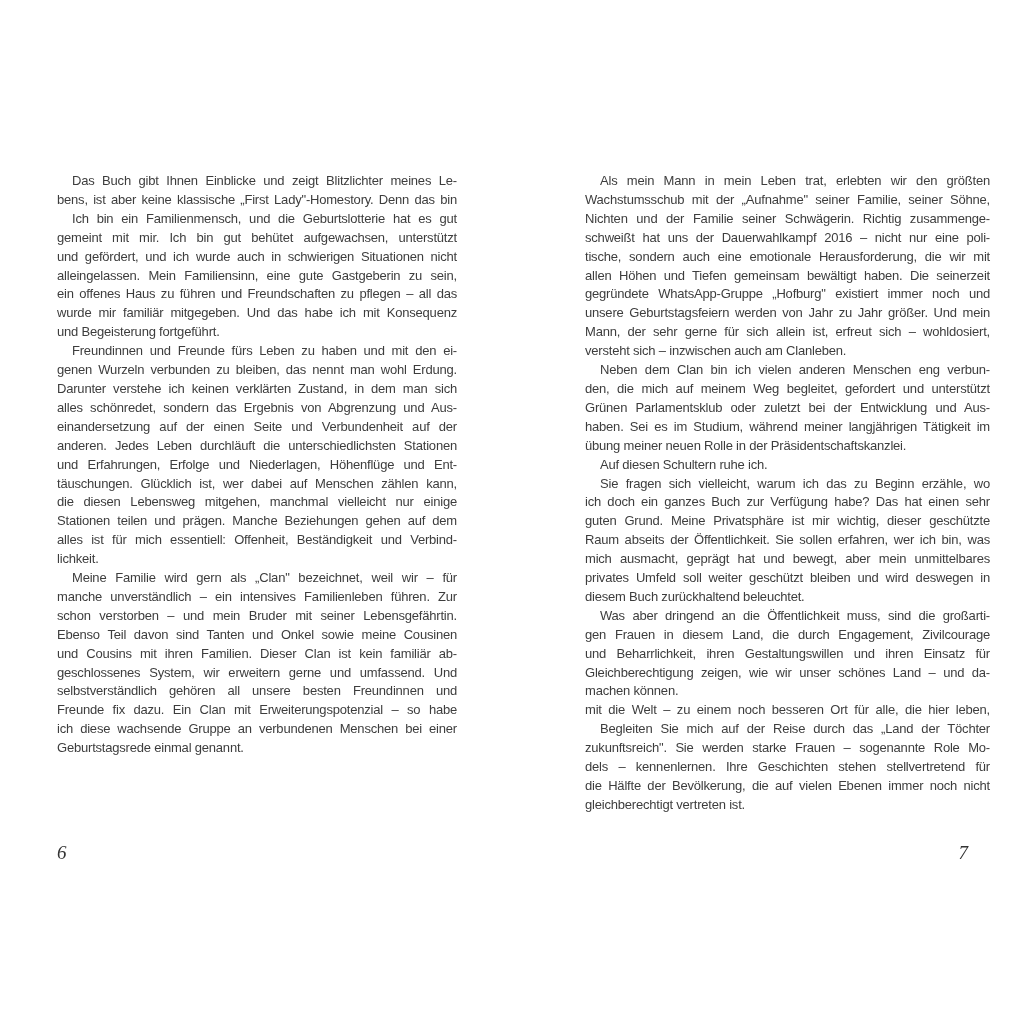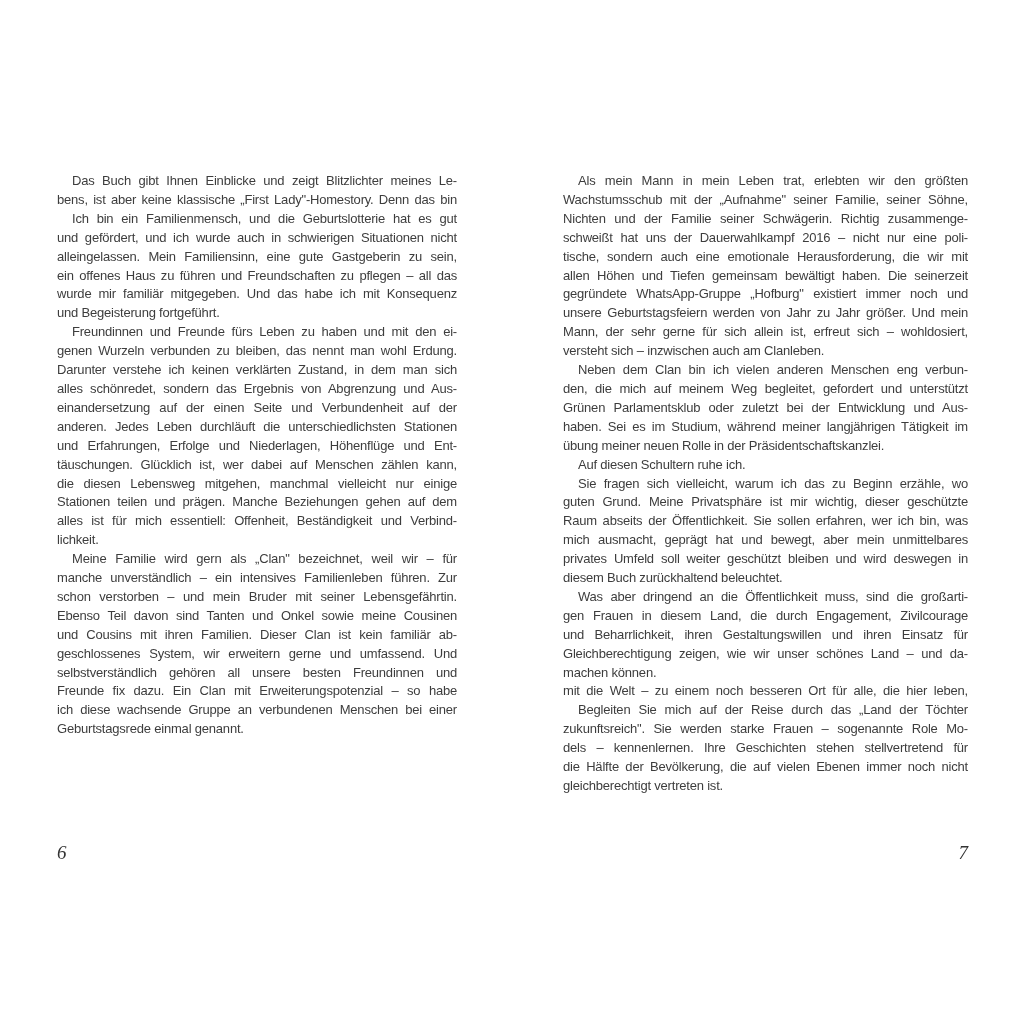--- a/index.html
+++ b/index.html
@@ -21,21 +21,21 @@
     color: var(--text);
   }
   .text-block {
     position: absolute;
     top: 172px;
     font-size: 13px;
     line-height: 18.9px;
     letter-spacing: -0.2px;
   }
   .text-block.left  { left: 57px;  width: 400px; }
-  .text-block.right { left: 563px; width: 405px; }
+  .text-block.right { left: 585px; width: 405px; }
   .para { margin: 0; padding: 0; }
   .line {
     text-align: justify;
     text-align-last: justify;
     -moz-text-align-last: justify;
     white-space: normal;
   }
   .line.last {
     text-align-last: left;
     -moz-text-align-last: left;
@@ -57,20 +57,21 @@
 
 <div class="spread">
 
   <div class="text-block left" id="left-text">
       <div class="para">
         <div class="line first">Das Buch gibt Ihnen Einblicke und zeigt Blitzlichter meines Le-</div>
         <div class="line">bens, ist aber keine klassische „First Lady"-Homestory. Denn das bin</div>
       </div>
       <div class="para">
         <div class="line first">Ich bin ein Familienmensch, und die Geburtslotterie hat es gut</div>
+        <div class="line">gemeint mit mir. Ich bin gut behütet aufgewachsen, unterstützt</div>
         <div class="line">und gefördert, und ich wurde auch in schwierigen Situationen nicht</div>
         <div class="line">alleingelassen. Mein Familiensinn, eine gute Gastgeberin zu sein,</div>
         <div class="line">ein offenes Haus zu führen und Freundschaften zu pflegen – all das</div>
         <div class="line">wurde mir familiär mitgegeben. Und das habe ich mit Konsequenz</div>
         <div class="line last">und Begeisterung fortgeführt.</div>
       </div>
       <div class="para">
         <div class="line first">Freundinnen und Freunde fürs Leben zu haben und mit den ei-</div>
         <div class="line">genen Wurzeln verbunden zu bleiben, das nennt man wohl Erdung.</div>
         <div class="line">Darunter verstehe ich keinen verklärten Zustand, in dem man sich</div>
@@ -116,20 +117,21 @@
         <div class="line">den, die mich auf meinem Weg begleitet, gefordert und unterstützt</div>
         <div class="line">Grünen Parlamentsklub oder zuletzt bei der Entwicklung und Aus-</div>
         <div class="line">haben. Sei es im Studium, während meiner langjährigen Tätigkeit im</div>
         <div class="line last">übung meiner neuen Rolle in der Präsidentschaftskanzlei.</div>
       </div>
       <div class="para">
         <div class="line first last">Auf diesen Schultern ruhe ich.</div>
       </div>
       <div class="para">
         <div class="line first">Sie fragen sich vielleicht, warum ich das zu Beginn erzähle, wo</div>
+        <div class="line">ich doch ein ganzes Buch zur Verfügung habe? Das hat einen sehr</div>
         <div class="line">guten Grund. Meine Privatsphäre ist mir wichtig, dieser geschützte</div>
         <div class="line">Raum abseits der Öffentlichkeit. Sie sollen erfahren, wer ich bin, was</div>
         <div class="line">mich ausmacht, geprägt hat und bewegt, aber mein unmittelbares</div>
         <div class="line">privates Umfeld soll weiter geschützt bleiben und wird deswegen in</div>
         <div class="line last">diesem Buch zurückhaltend beleuchtet.</div>
       </div>
       <div class="para">
         <div class="line first">Was aber dringend an die Öffentlichkeit muss, sind die großarti-</div>
         <div class="line">gen Frauen in diesem Land, die durch Engagement, Zivilcourage</div>
         <div class="line">und Beharrlichkeit, ihren Gestaltungswillen und ihren Einsatz für</div>

